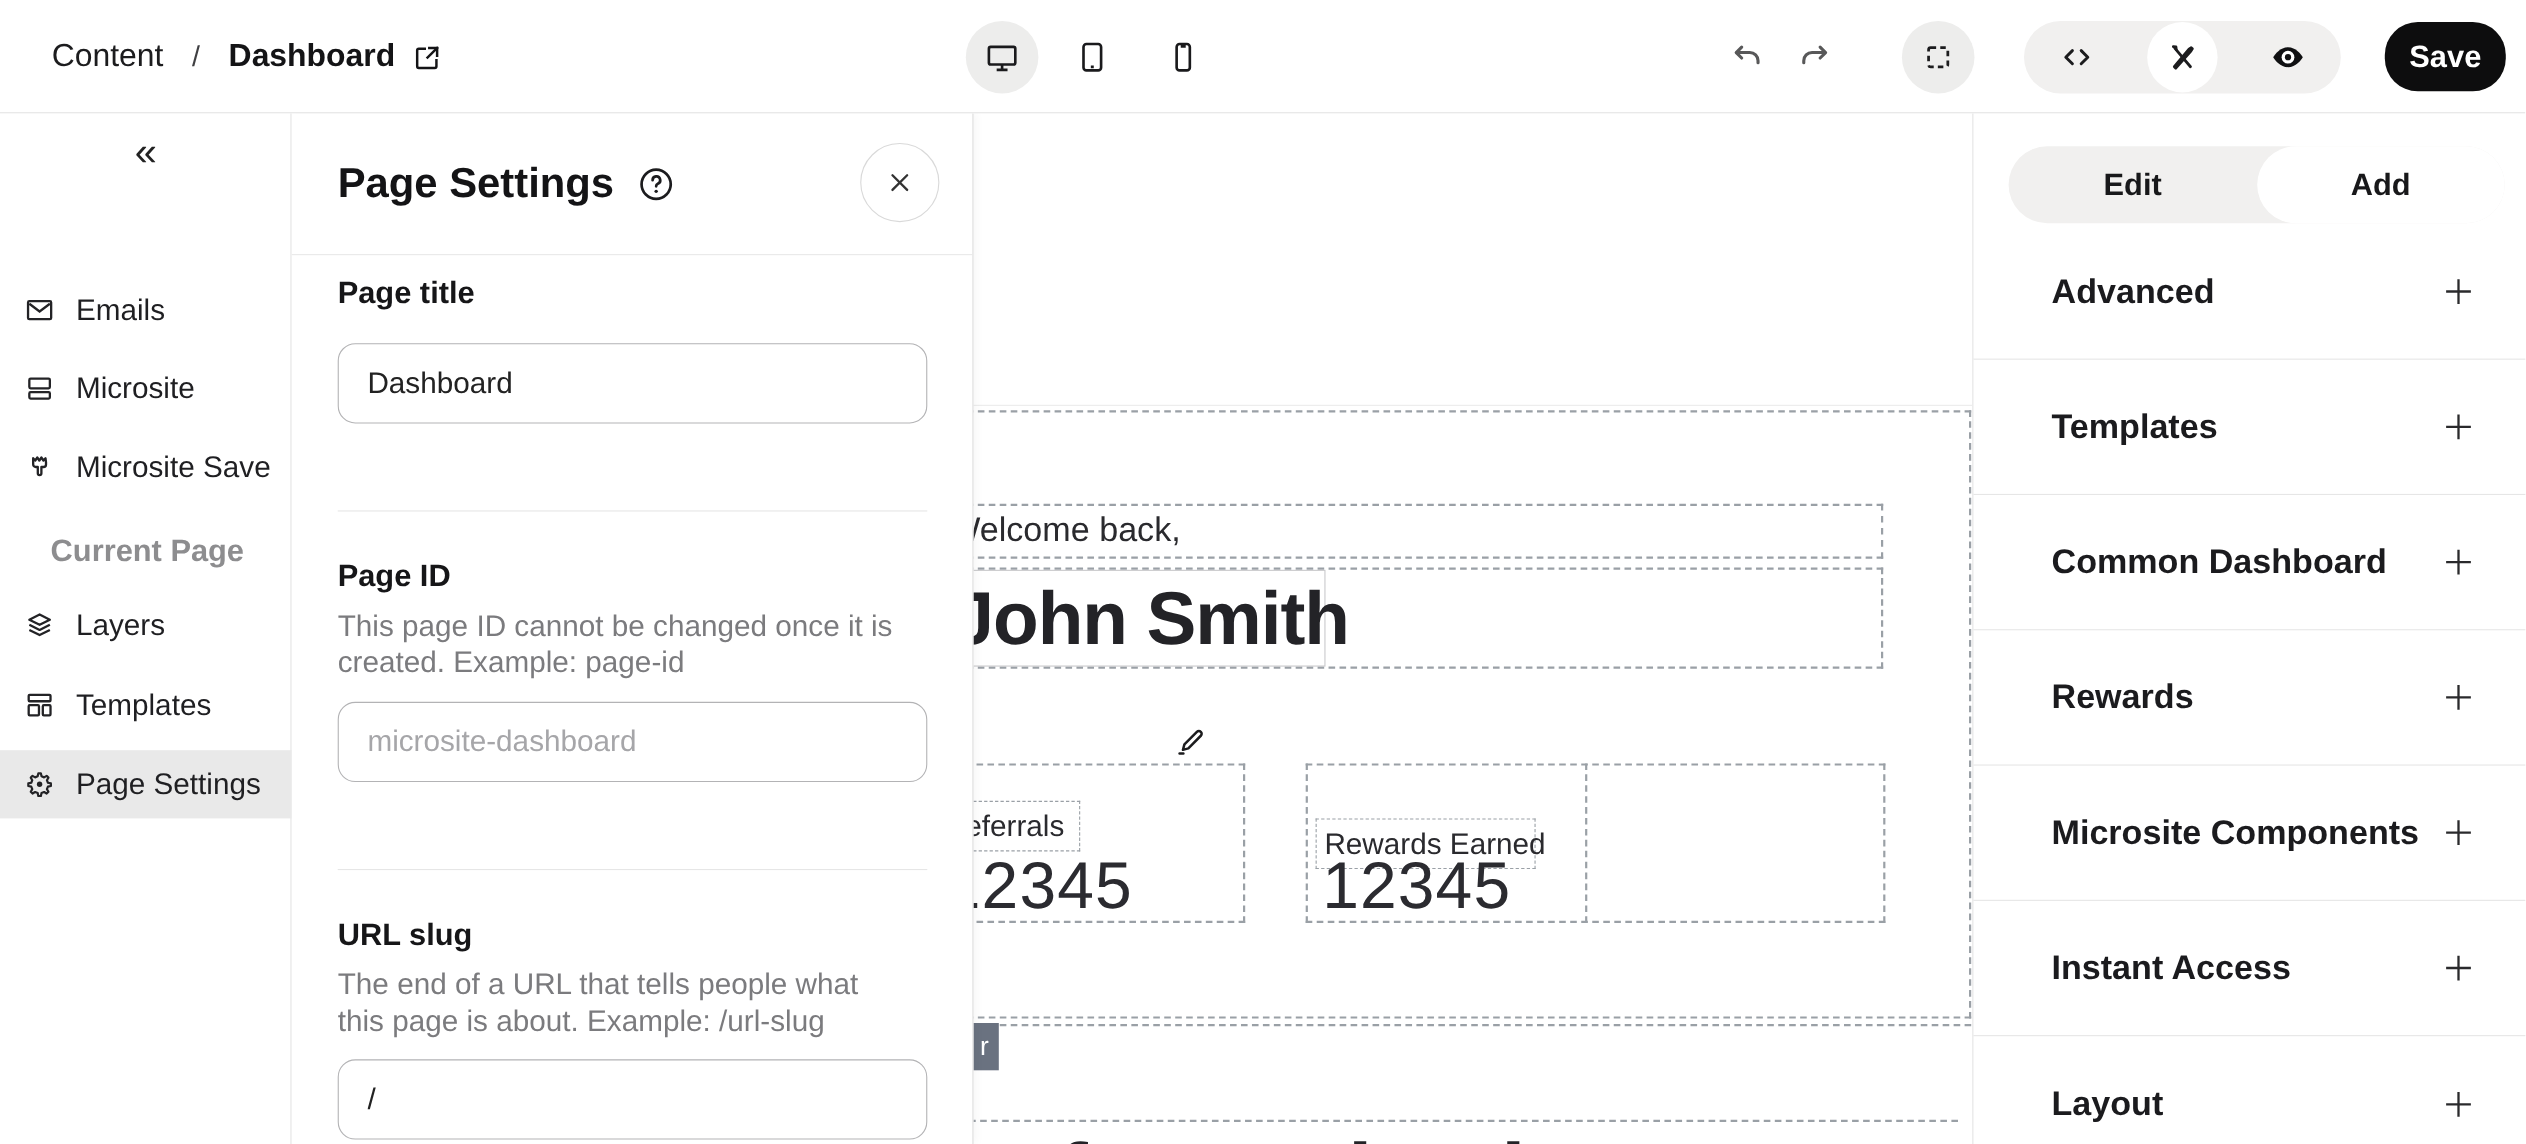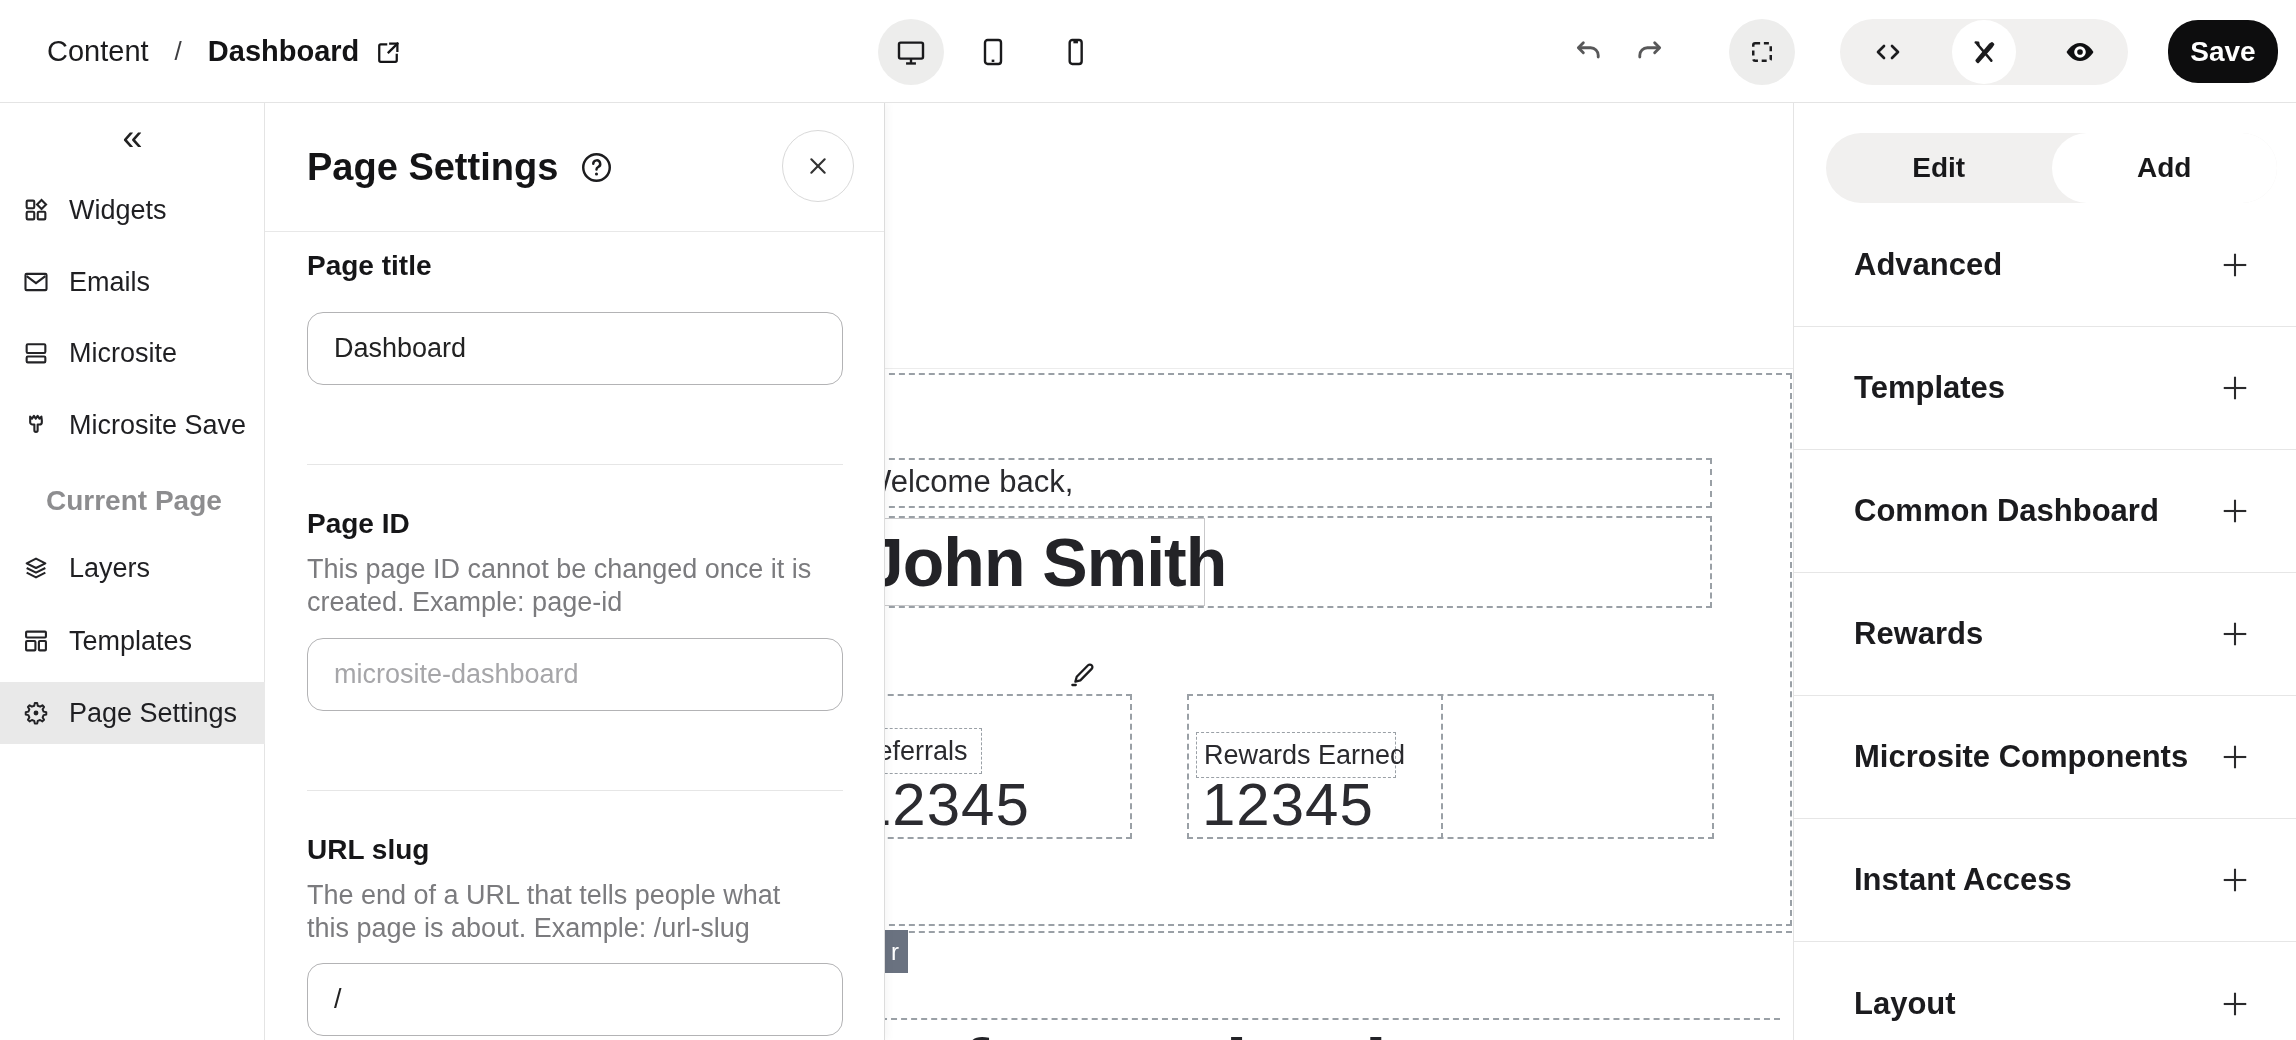--- a/index.html
+++ b/index.html
@@ -87,21 +87,21 @@
                    border-left:1px solid #e4e4e4; z-index:20; }
   .seg-control { position:absolute; left:32px; top:30px; width:451px; height:70px; background:#f1f0ef;
                  border-radius:35px; display:flex; }
   .seg-tab { flex:1; display:flex; align-items:center; justify-content:center; font-size:28px; font-weight:700;
              color:#18181a; border-radius:35px; }
   .seg-tab.active { background:#fff; }
   .insp-list { position:absolute; left:0; top:101px; width:503px; }
   .insp-row { height:123px; display:flex; align-items:center; justify-content:space-between;
               padding:0 44px 0 60px; border-bottom:1px solid #e6e6e6; }
   .insp-row:last-child { border-bottom:none; }
-  .insp-label { font-size:31px; font-weight:700; color:#1b1b1e; }
+  .insp-label { font-size:31px; font-weight:700; color:#1b1b1e;margin-left:11px; }
   .plus-icon { color:#2a2a2c; }
 
   svg { display:block; }
 </style>
 </head>
 <body>
 
 <div class="app">
 
   <div class="topbar">
@@ -183,29 +183,20 @@
     </div>
 
     <button class="save-btn">Save</button>
   </div>
 
   <div class="left-sidebar">
     <div class="collapse-btn">
       <span>«</span>
     </div>
 
-    <div class="nav-row" style="top:76px">
-      <svg width="28" height="28" viewBox="0 0 24 24" fill="none" stroke="currentColor" stroke-width="1.8">
-        <rect x="4" y="4" width="6.5" height="6.5" rx="1"></rect>
-          <rect x="4" y="13.5" width="6.5" height="6.5" rx="1"></rect>
-        <rect x="13.5" y="13.5" width="6.5" height="6.5" rx="1"></rect>
-          <path d="M16.75 3.4 20.6 7.25 16.75 11.1 12.9 7.25z"></path>
-      </svg>
-      <span>Widgets</span>
-    </div>
     <div class="nav-row" style="top:148px">
       <svg width="28" height="28" viewBox="0 0 24 24" fill="none" stroke="currentColor" stroke-width="1.8">
         <rect x="3" y="5" width="18" height="14" rx="1"></rect>
           <path d="m4 7 8 6 8-6"></path>
       </svg>
       <span>Emails</span>
     </div>
     <div class="nav-row" style="top:219px">
       <svg width="28" height="28" viewBox="0 0 24 24" fill="none" stroke="currentColor" stroke-width="1.8">
         <rect x="4" y="4.5" width="16" height="7.5" rx="1"></rect>
@@ -260,21 +251,21 @@
 
     <div class="stat-box-a dash">
       <div class="stat-label-box" style="left:268px; top:32px; width:132px;">
         <span class="stat-label">Referrals</span>
       </div>
       <div class="stat-value" style="left:276px; top:74px;">12345</div>
     </div>
 
     <div class="stat-box-b dash">
       <div class="stat-divider"></div>
-      <div class="stat-label-box" style="left:7px; top:36px; width:200px;">
+      <div class="stat-label-box" style="left:7px; top:48px; width:200px;">
         <span class="stat-label">Rewards Earned</span>
       </div>
       <div class="stat-value" style="left:13px; top:74px;">12345</div>
     </div>
 
     <div class="section-2-top"></div>
     <div class="block-tag">r</div>
 
     <div class="refer-box"></div>
     <div class="refer-heading">Refer a Friend</div>

